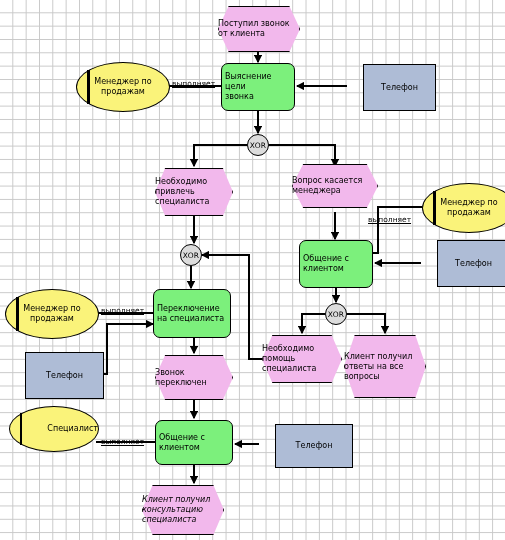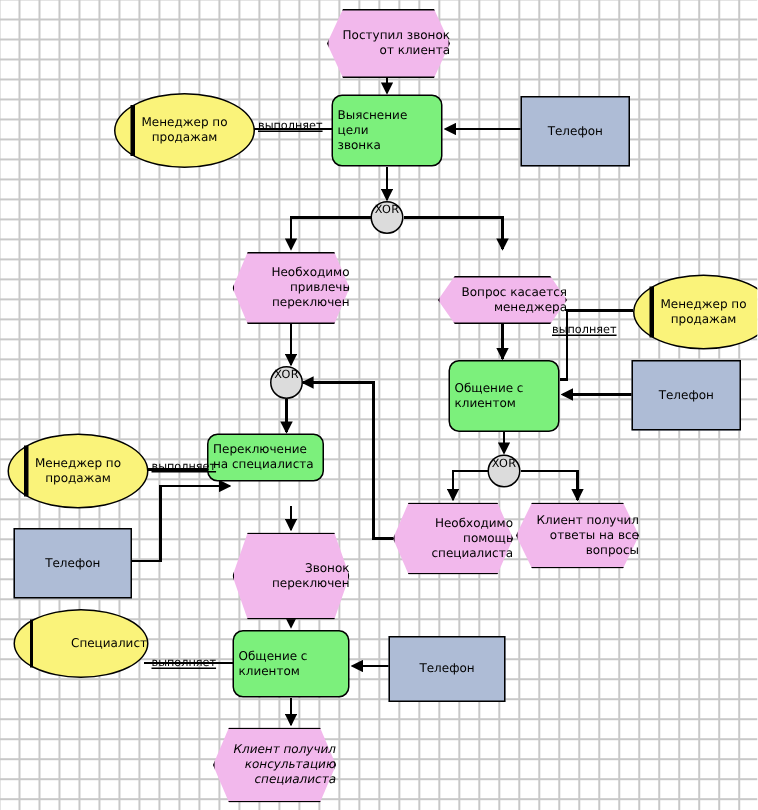--- a/index.html
+++ b/index.html
@@ -66,21 +66,21 @@
   .event-wrap .hexfill {
     position: absolute;
     left: 0; top: 0; right: 0; bottom: 0;
   }
   .event-wrap .hextext {
     position: absolute;
     left: 0; top: 0; right: 0; bottom: 0;
     display: flex;
     align-items: center;
     justify-content: center;
-    text-align: right;
+    text-align: left;
     font-size: 8px;
     line-height: 10px;
     color: #000;
     z-index: 1;
   }
   
   .org {
     background: #faf37a;
     border: 1.6px solid #000000;
     border-radius: 50%;
@@ -108,31 +108,33 @@
     border: 1.8px solid #000000;
     position: absolute;
     z-index: 3;
     display: flex;
     align-items: center;
     justify-content: center;
     text-align: right;
     font-size: 8px;
     line-height: 10px;
     color: #000;
+    margin-left: 16px;
   }
   
   .xor {
     position: absolute;
     width: 22px;
     height: 22px;
     border-radius: 50%;
     background: #dcdcdc;
     border: 1.5px solid #000;
     box-sizing: border-box;
     display: flex;
+    align-items: center;
     justify-content: center;
     font-size: 7.5px;
     color: #000;
     z-index: 4;
     letter-spacing: 0.2px;
   }
   
   .edgelbl {
     position: absolute;
     font-size: 7.5px;
@@ -222,23 +224,23 @@
       <div class="res" style="left: 347px; top: 64px; width: 71px; height: 45px;">
         <span class="lbl">Телефон</span>
       </div>
       <div class="xor" style="left: 247px; top: 134px;">
         <span>XOR</span>
       </div>
       <div class="event-wrap" style="left: 155px; top: 168px; width: 78px; height: 48px;">
         <div class="event hexfill"></div>
         <div class="hextext">Необходимо
 привлечь
-переключен</div>
-      </div>
-      <div class="event-wrap" style="left: 292px; top: 184px; width: 86px; height: 32px;">
+специалиста</div>
+      </div>
+      <div class="event-wrap" style="left: 292px; top: 164px; width: 86px; height: 44px;">
         <div class="event hexfill"></div>
         <div class="hextext">Вопрос касается
 менеджера</div>
       </div>
       <div class="org" style="left: 422px; top: 183px; width: 92px; height: 48px;">
         <div class="bar"></div>
         <span class="lbl">Менеджер по
 продажам</span>
       </div>
       <div class="node func" style="left: 299px; top: 240px; width: 74px; height: 48px;">
@@ -247,45 +249,45 @@
       </div>
       <div class="res" style="left: 421px; top: 240px; width: 71px; height: 45px;">
         <span class="lbl">Телефон</span>
       </div>
       <div class="xor" style="left: 180px; top: 244px;">
         <span>XOR</span>
       </div>
       <div class="xor" style="left: 325px; top: 303px;">
         <span>XOR</span>
       </div>
-      <div class="node func" style="left: 138px; top: 289px; width: 78px; height: 32px;">
+      <div class="node func" style="left: 153px; top: 289px; width: 78px; height: 49px;">
         <span class="lbl">Переключение
 на специалиста</span>
       </div>
       <div class="org" style="left: 5px; top: 289px; width: 92px; height: 48px;">
         <div class="bar"></div>
         <span class="lbl">Менеджер по
 продажам</span>
       </div>
       <div class="event-wrap" style="left: 262px; top: 335px; width: 80px; height: 48px;">
         <div class="event hexfill"></div>
         <div class="hextext">Необходимо
 помощь
 специалиста</div>
       </div>
-      <div class="event-wrap" style="left: 344px; top: 335px; width: 82px; height: 44px;">
+      <div class="event-wrap" style="left: 344px; top: 335px; width: 82px; height: 63px;">
         <div class="event hexfill"></div>
         <div class="hextext">Клиент получил
 ответы на все
 вопросы</div>
       </div>
       <div class="res" style="left: 9px; top: 352px; width: 77px; height: 45px;">
         <span class="lbl">Телефон</span>
       </div>
-      <div class="event-wrap" style="left: 155px; top: 355px; width: 78px; height: 58px;">
+      <div class="event-wrap" style="left: 155px; top: 355px; width: 78px; height: 45px;">
         <div class="event hexfill"></div>
         <div class="hextext">Звонок
 переключен</div>
       </div>
       <div class="org" style="left: 9px; top: 406px; width: 88px; height: 44px;">
         <div class="bar"></div>
         <span class="lbl">Специалист</span>
       </div>
       <div class="node func" style="left: 155px; top: 420px; width: 78px; height: 45px;">
         <span class="lbl">Общение с

